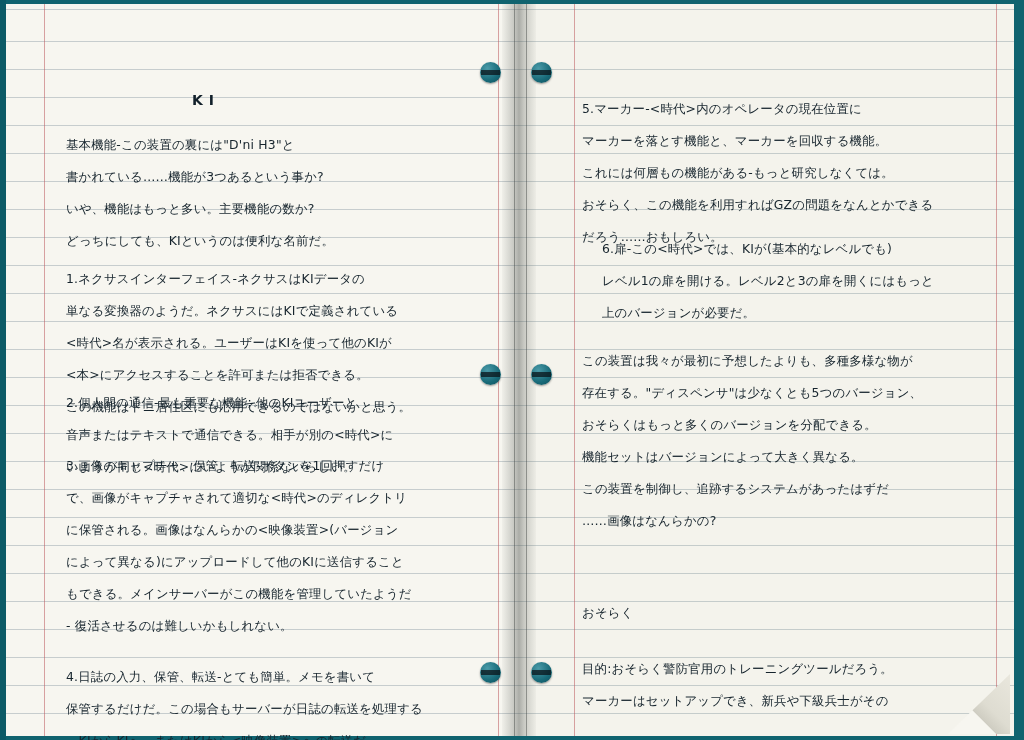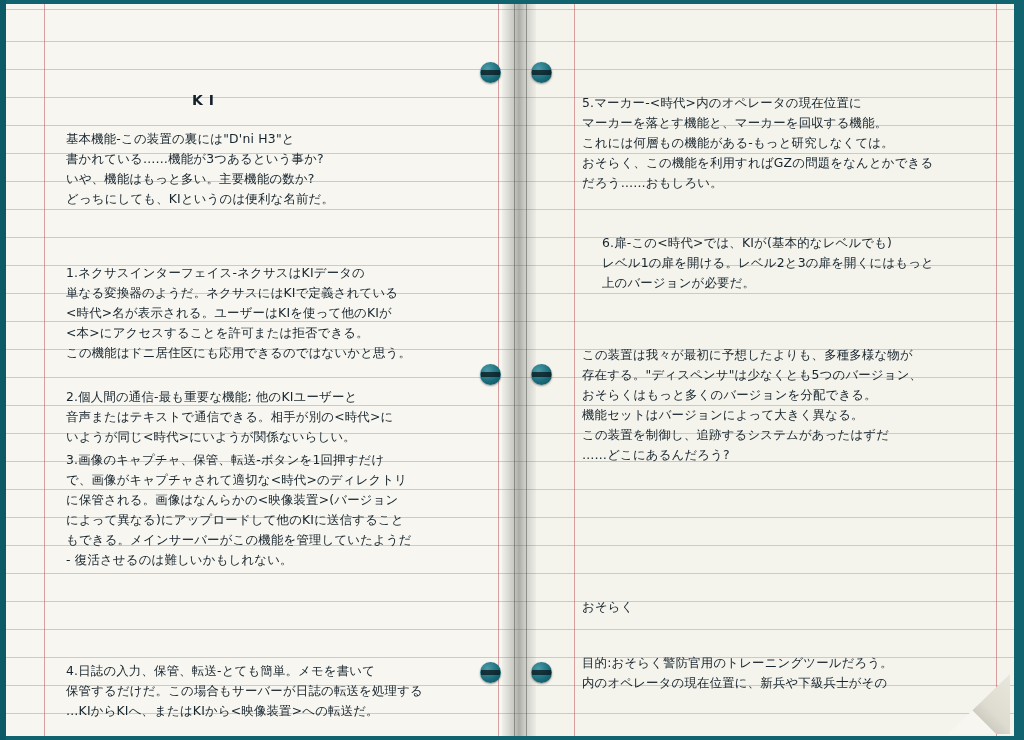--- a/index.html
+++ b/index.html
@@ -141,21 +141,21 @@
     position: absolute;
     top: 88px;
     left: 120px;
     width: 160px;
     font-weight: bold;
     color: #12202a;
   }
   .block {
     position: absolute;
     font-size: 12.4px;
-    line-height: 20px;
+    line-height: 32px;
     white-space: pre-line;
     letter-spacing: 0.2px;
     color: #16242d;
   }
 </style>
 </head>
 <body>
 
 <div id="page">
   <div class="scan-bg"></div>
@@ -218,23 +218,23 @@
 
     <div class="block" style="left:576px; top:229px; width:410px;margin-left:20px;">6.扉-この&lt;時代&gt;では、KIが(基本的なレベルでも)
 レベル1の扉を開ける。レベル2と3の扉を開くにはもっと
 上のバージョンが必要だ。</div>
 
     <div class="block" style="left:576px; top:341px; width:415px;">この装置は我々が最初に予想したよりも、多種多様な物が
 存在する。"ディスペンサ"は少なくとも5つのバージョン、
 おそらくはもっと多くのバージョンを分配できる。
 機能セットはバージョンによって大きく異なる。
 この装置を制御し、追跡するシステムがあったはずだ
-……どこにあるんだろう?</div>
+……画像はなんらかの?</div>
 
 
     <div class="block" style="left:576px; top:593px; width:200px;">おそらく</div>
 
     <div class="block" style="left:576px; top:649px; width:415px;">目的:おそらく警防官用のトレーニングツールだろう。
-内のオペレータの現在位置に、新兵や下級兵士がその</div>
+マーカーはセットアップでき、新兵や下級兵士がその</div>
 
     <div class="dogear"></div>
   </div>
 </div>
 
 </body></html>

